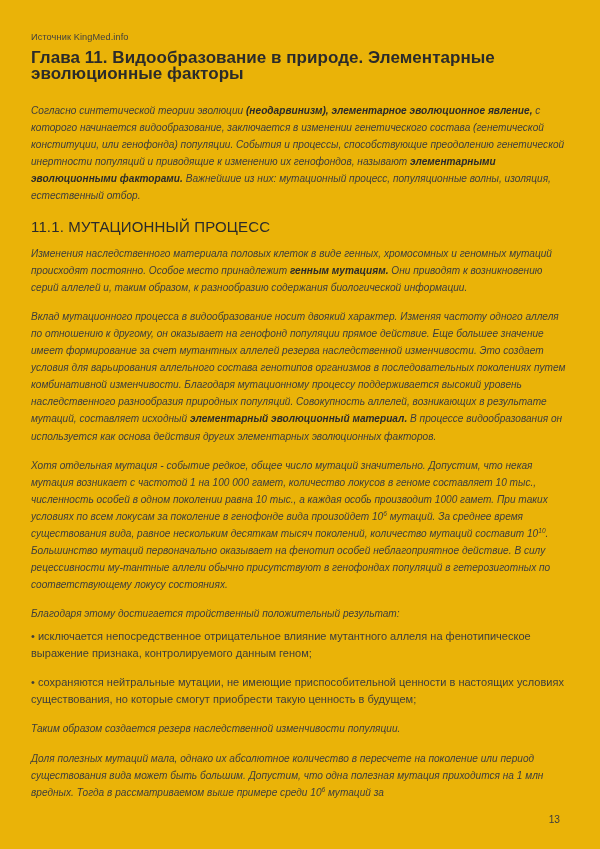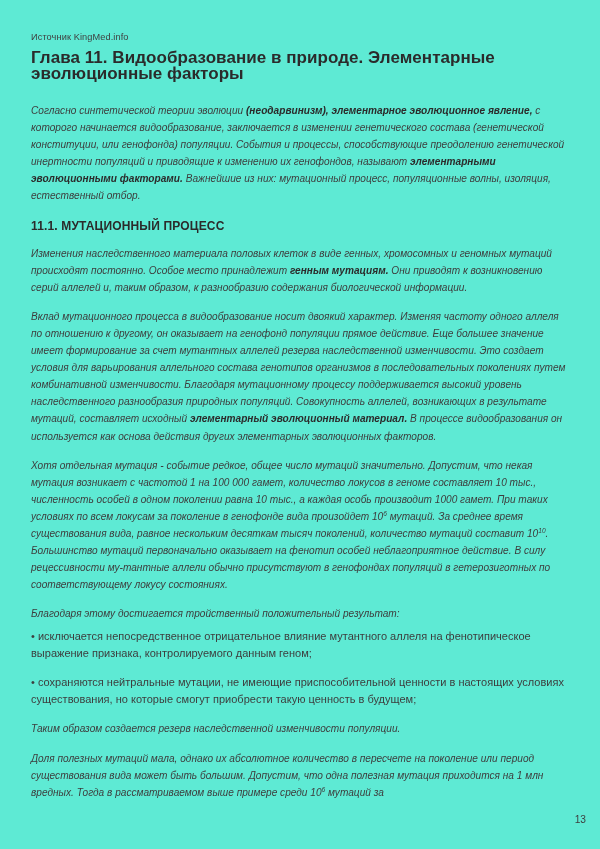--- a/index.html
+++ b/index.html
@@ -14,41 +14,41 @@
     font-family: "Liberation Sans", "DejaVu Sans", sans-serif;
     color: #3b3b3b;
     overflow: hidden;
   }
   .page {
     position: relative;
     width: 600px;
     height: 849px;
     box-sizing: border-box;
     padding: 31px 31px 12px 31px;
-    background: #5eead4;
+    background: #eab308;
   }
   .source-line {
     font-size: 9.2px;
     line-height: 13px;
     color: #3f3f3f;
     letter-spacing: 0.1px;
     margin: 0 0 6px 0;
   }
   .chapter-title {
     font-size: 17px;
     line-height: 16px;
     font-weight: bold;
     color: #2b2b2b;
     letter-spacing: 0.05px;
     margin: 0 0 20px 0;
   }
   .section-heading {
-    font-size: 12px;
+    font-size: 15px;
     line-height: 15px;
-    font-weight: bold;
+    font-weight: normal;
     color: #2b2b2b;
     letter-spacing: 0.15px;
     margin: 0 0 11px 0;
   }
   p.body-par {
     font-size: 10.1px;
     line-height: 17.1px;
     color: #3d3d3d;
     margin: 0 0 12px 0;
     text-align: left;
@@ -69,21 +69,21 @@
     font-weight: bold;
     color: #2b2b2b;
   }
   sup {
     font-size: 6.6px;
     vertical-align: super;
     line-height: 0;
   }
   .page-number {
     position: absolute;
-    right: 14px;
+    right: 40px;
     bottom: 22px;
     font-size: 10.2px;
     line-height: 14px;
     color: #3d3d3d;
   }
   .spacer-before-heading { height: 2px; }
 </style>
 </head>
 <body>
 

